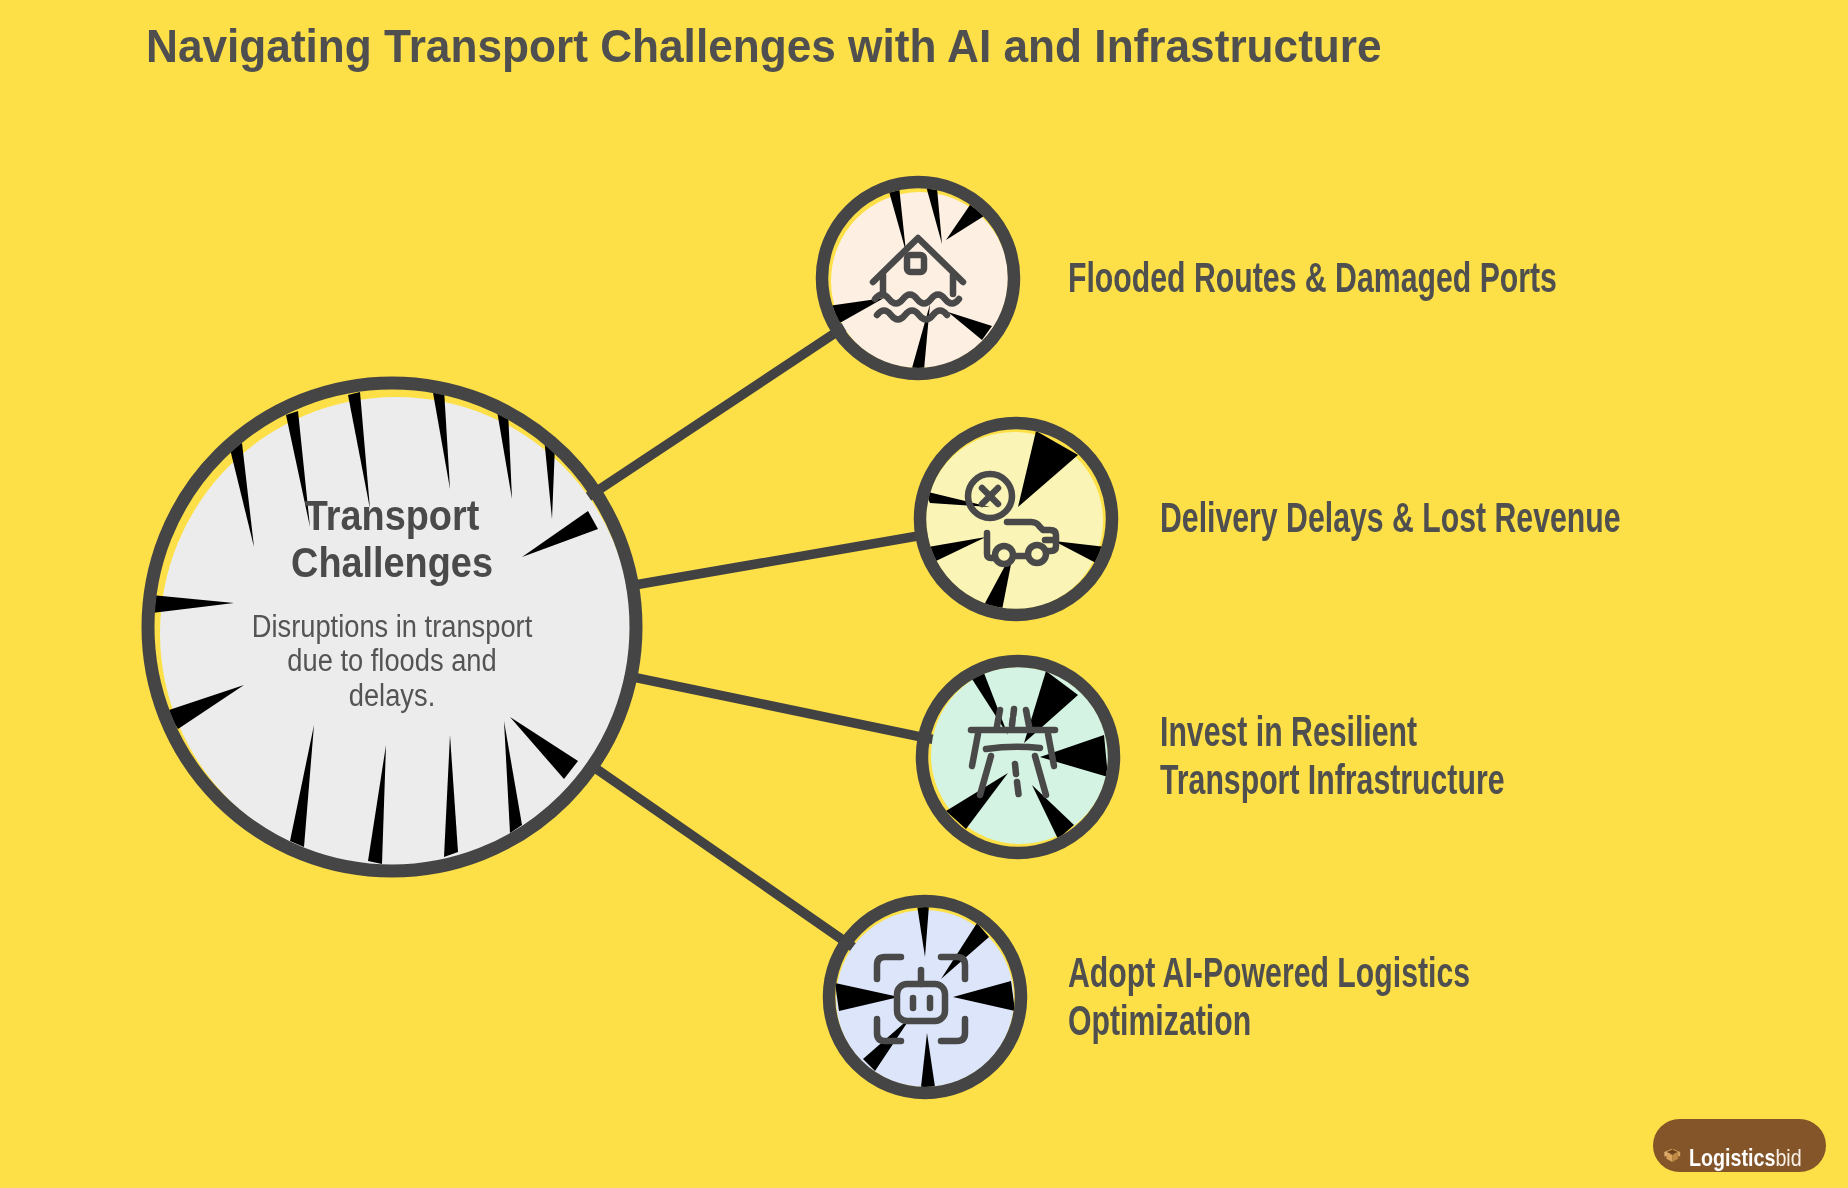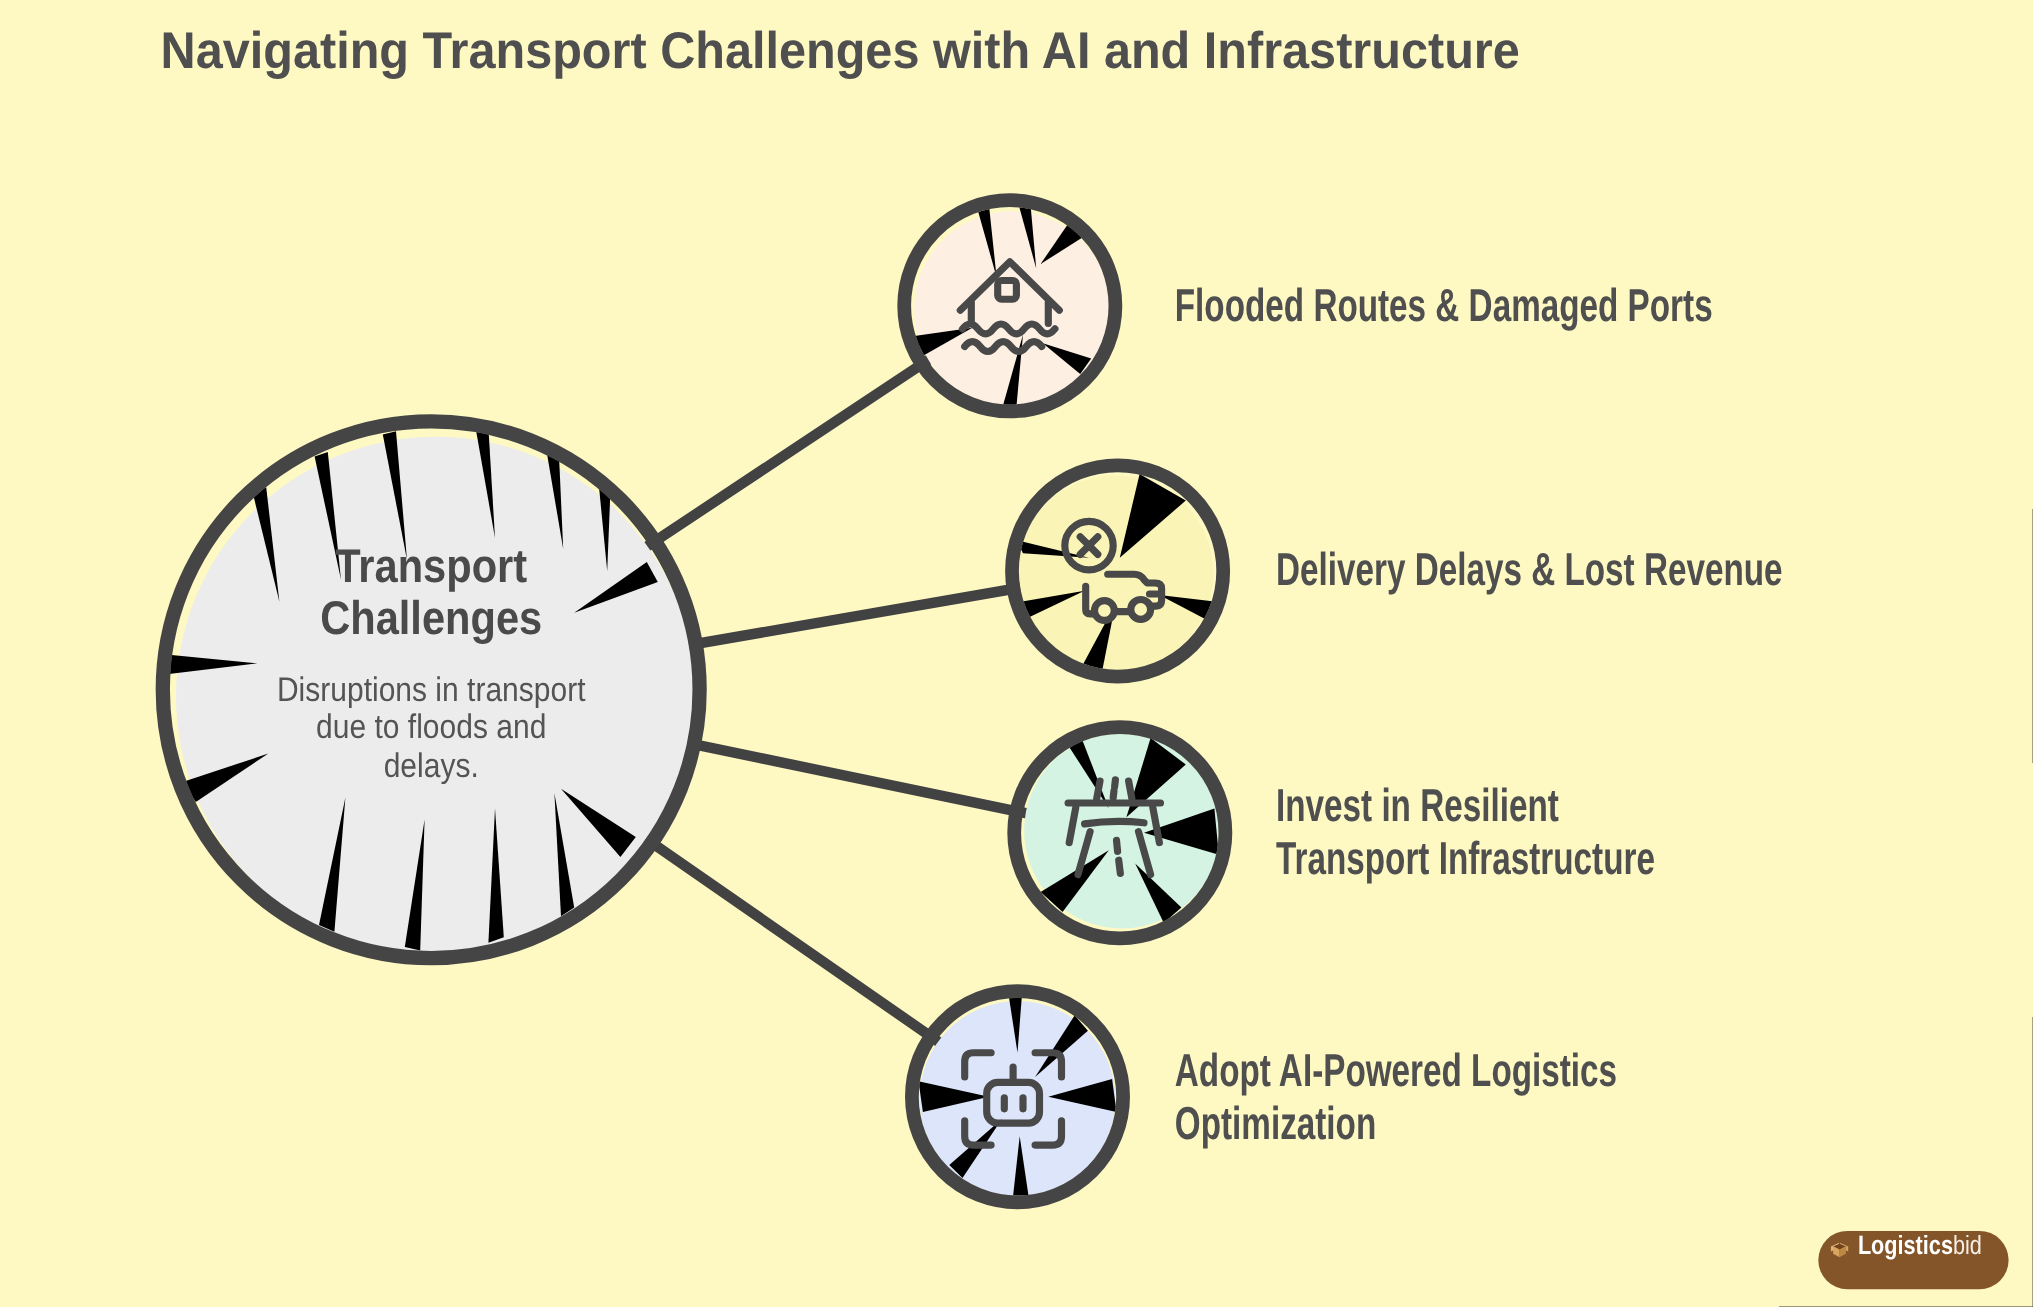--- a/index.html
+++ b/index.html
@@ -1,20 +1,20 @@
 <!DOCTYPE html>
 <html><head>
 <meta charset="utf-8">
 <style>
   html, body { margin: 0; padding: 0; background: #000; }
   .canvas {
     position: relative;
     width: 1848px;
     height: 1188px;
-    background: #fef9c3;
+    background: #fde047;
     overflow: hidden;
     font-family: "Liberation Sans", "DejaVu Sans", sans-serif;
   }
   .diagram-svg {
     position: absolute;
     left: 0; top: 0;
     width: 1848px; height: 1188px;
   }
   .page-title {
     position: absolute;
@@ -73,21 +73,21 @@
   .wedge  { fill: #000; }
   .connector { stroke: #424242; stroke-width: 9.5; stroke-linecap: round; }
 
   .logo {
     position: absolute;
     left: 1653px; top: 1119px;
     width: 173px; height: 53px;
     background: #845529;
     border-radius: 27px;
     display: flex;
-    align-items: flex-start;
+    align-items: flex-end;
     padding-left: 11px;
     box-sizing: border-box;
   }
   .logo-text {
     margin-left: 8px;
     font-size: 24px;
     color: #ffffff;
     white-space: nowrap;
     transform: scaleX(0.82);
     transform-origin: left center;

